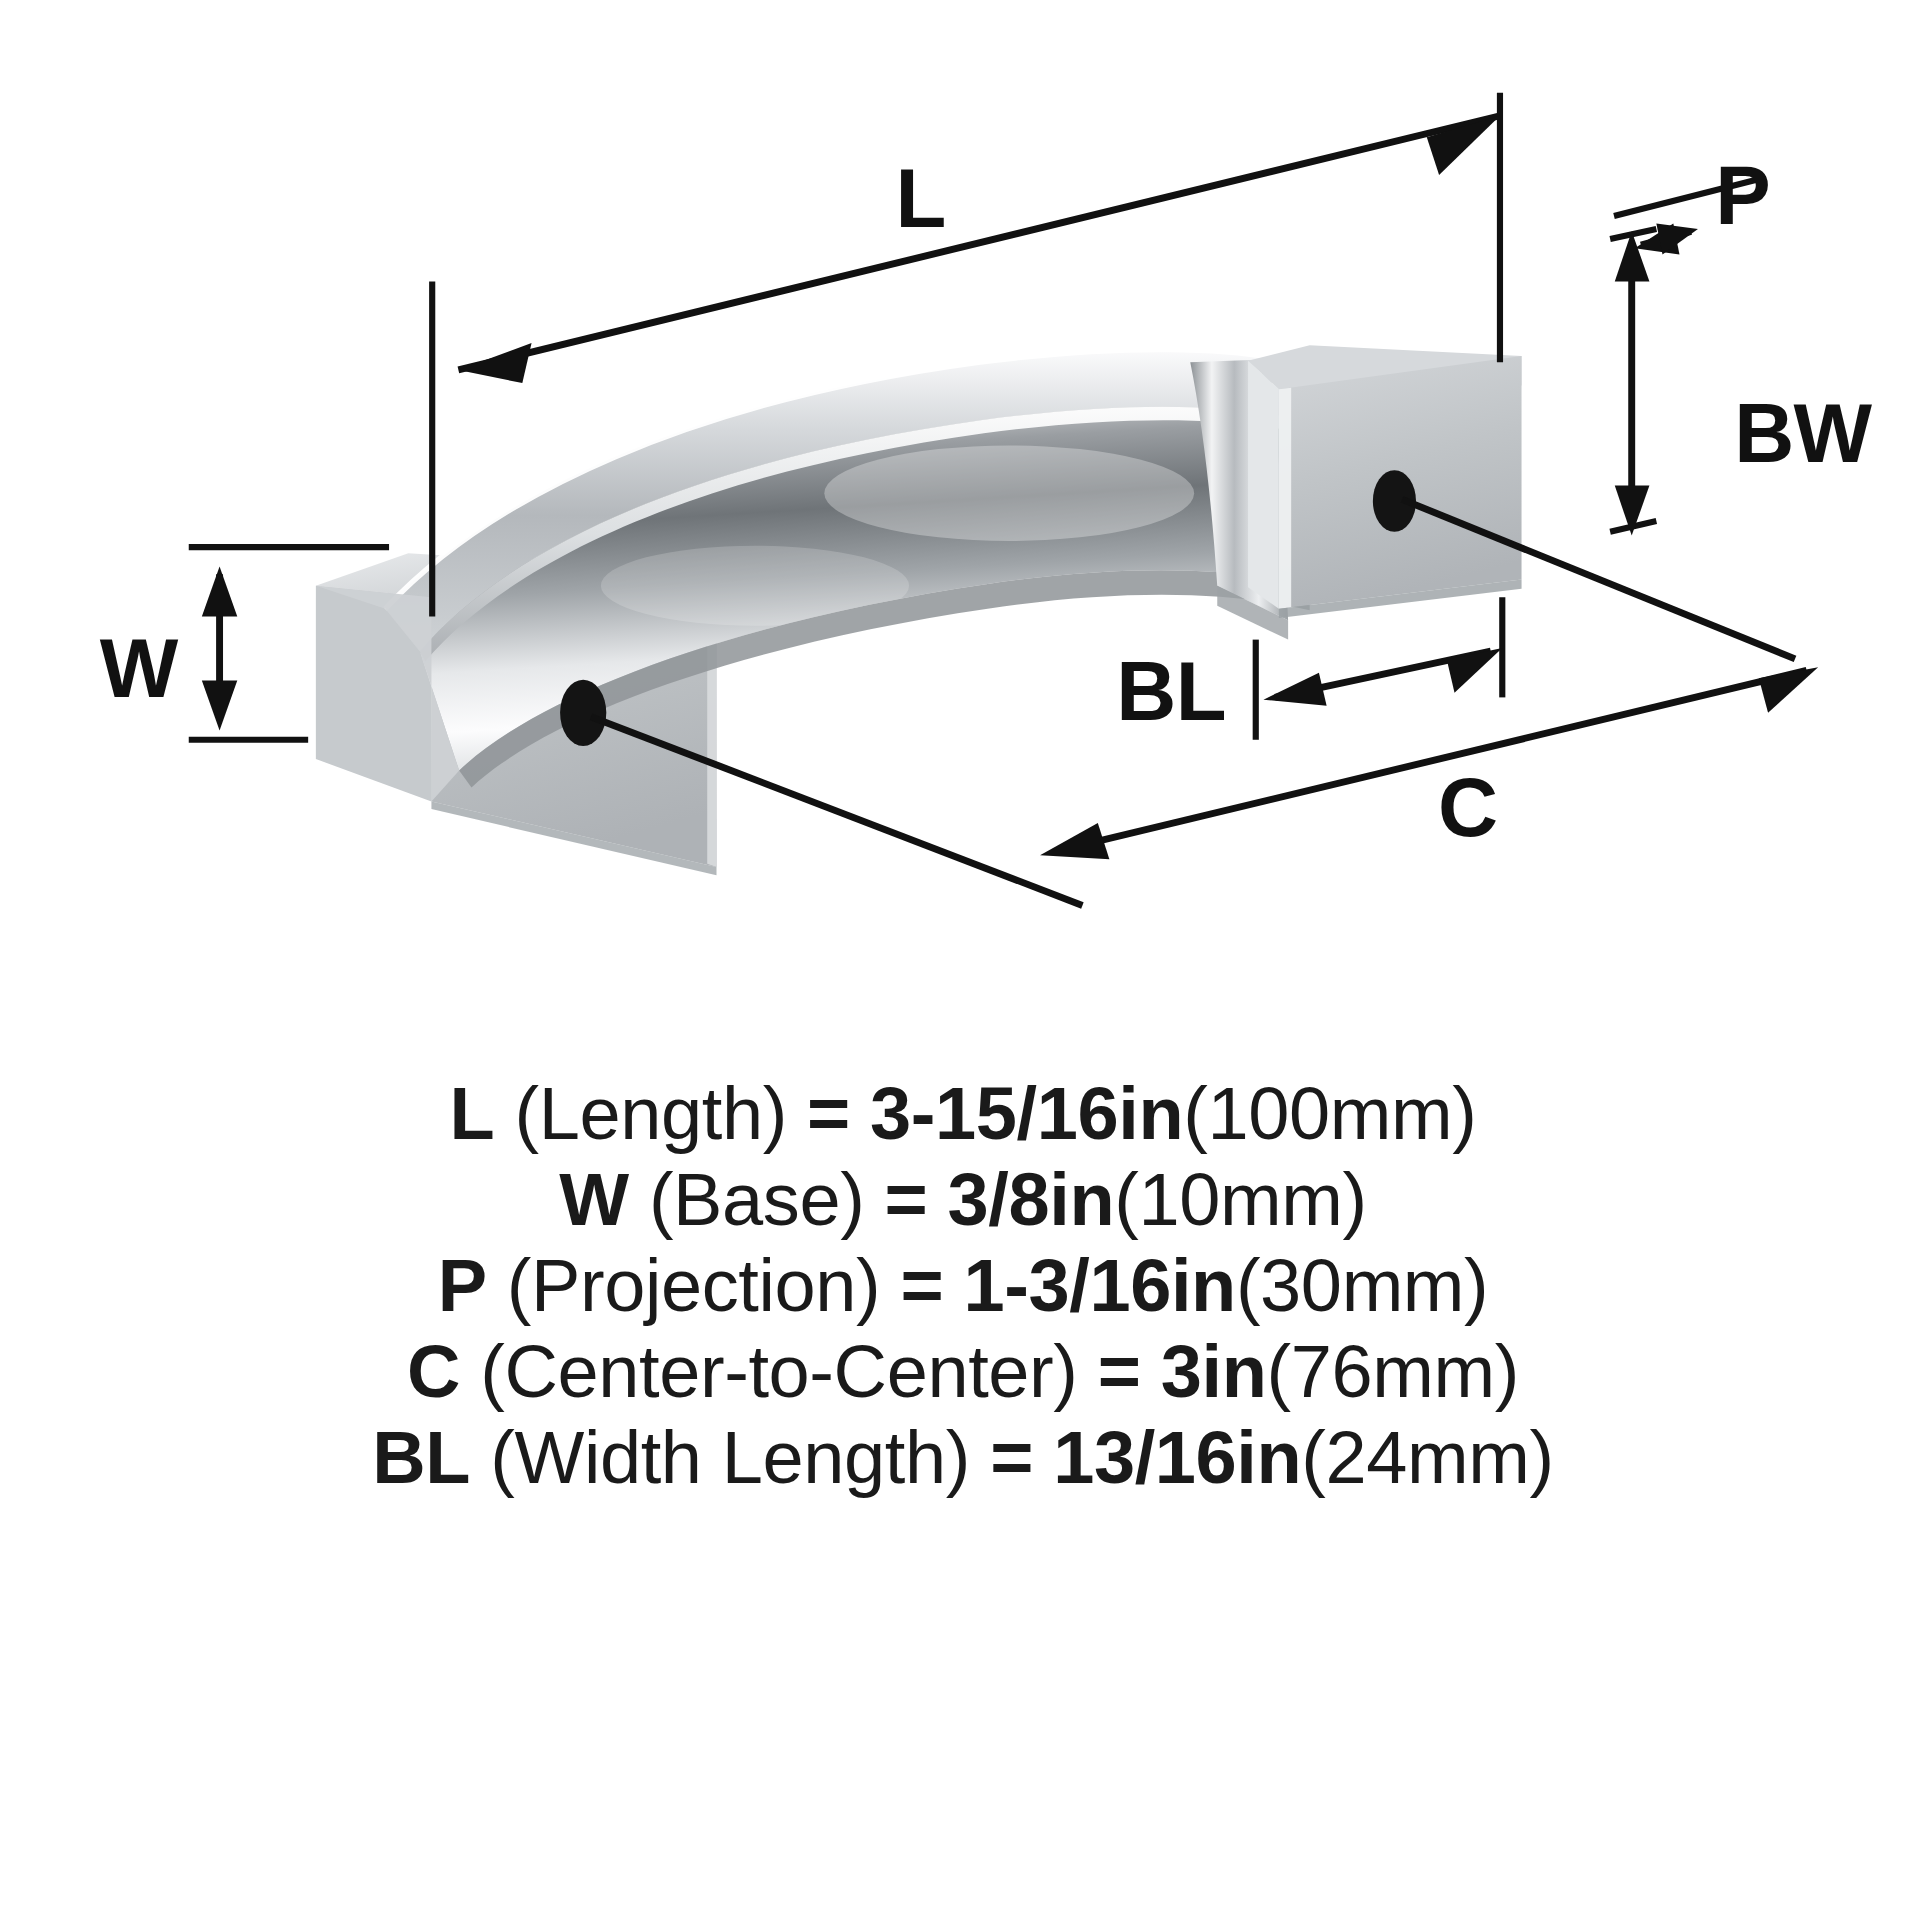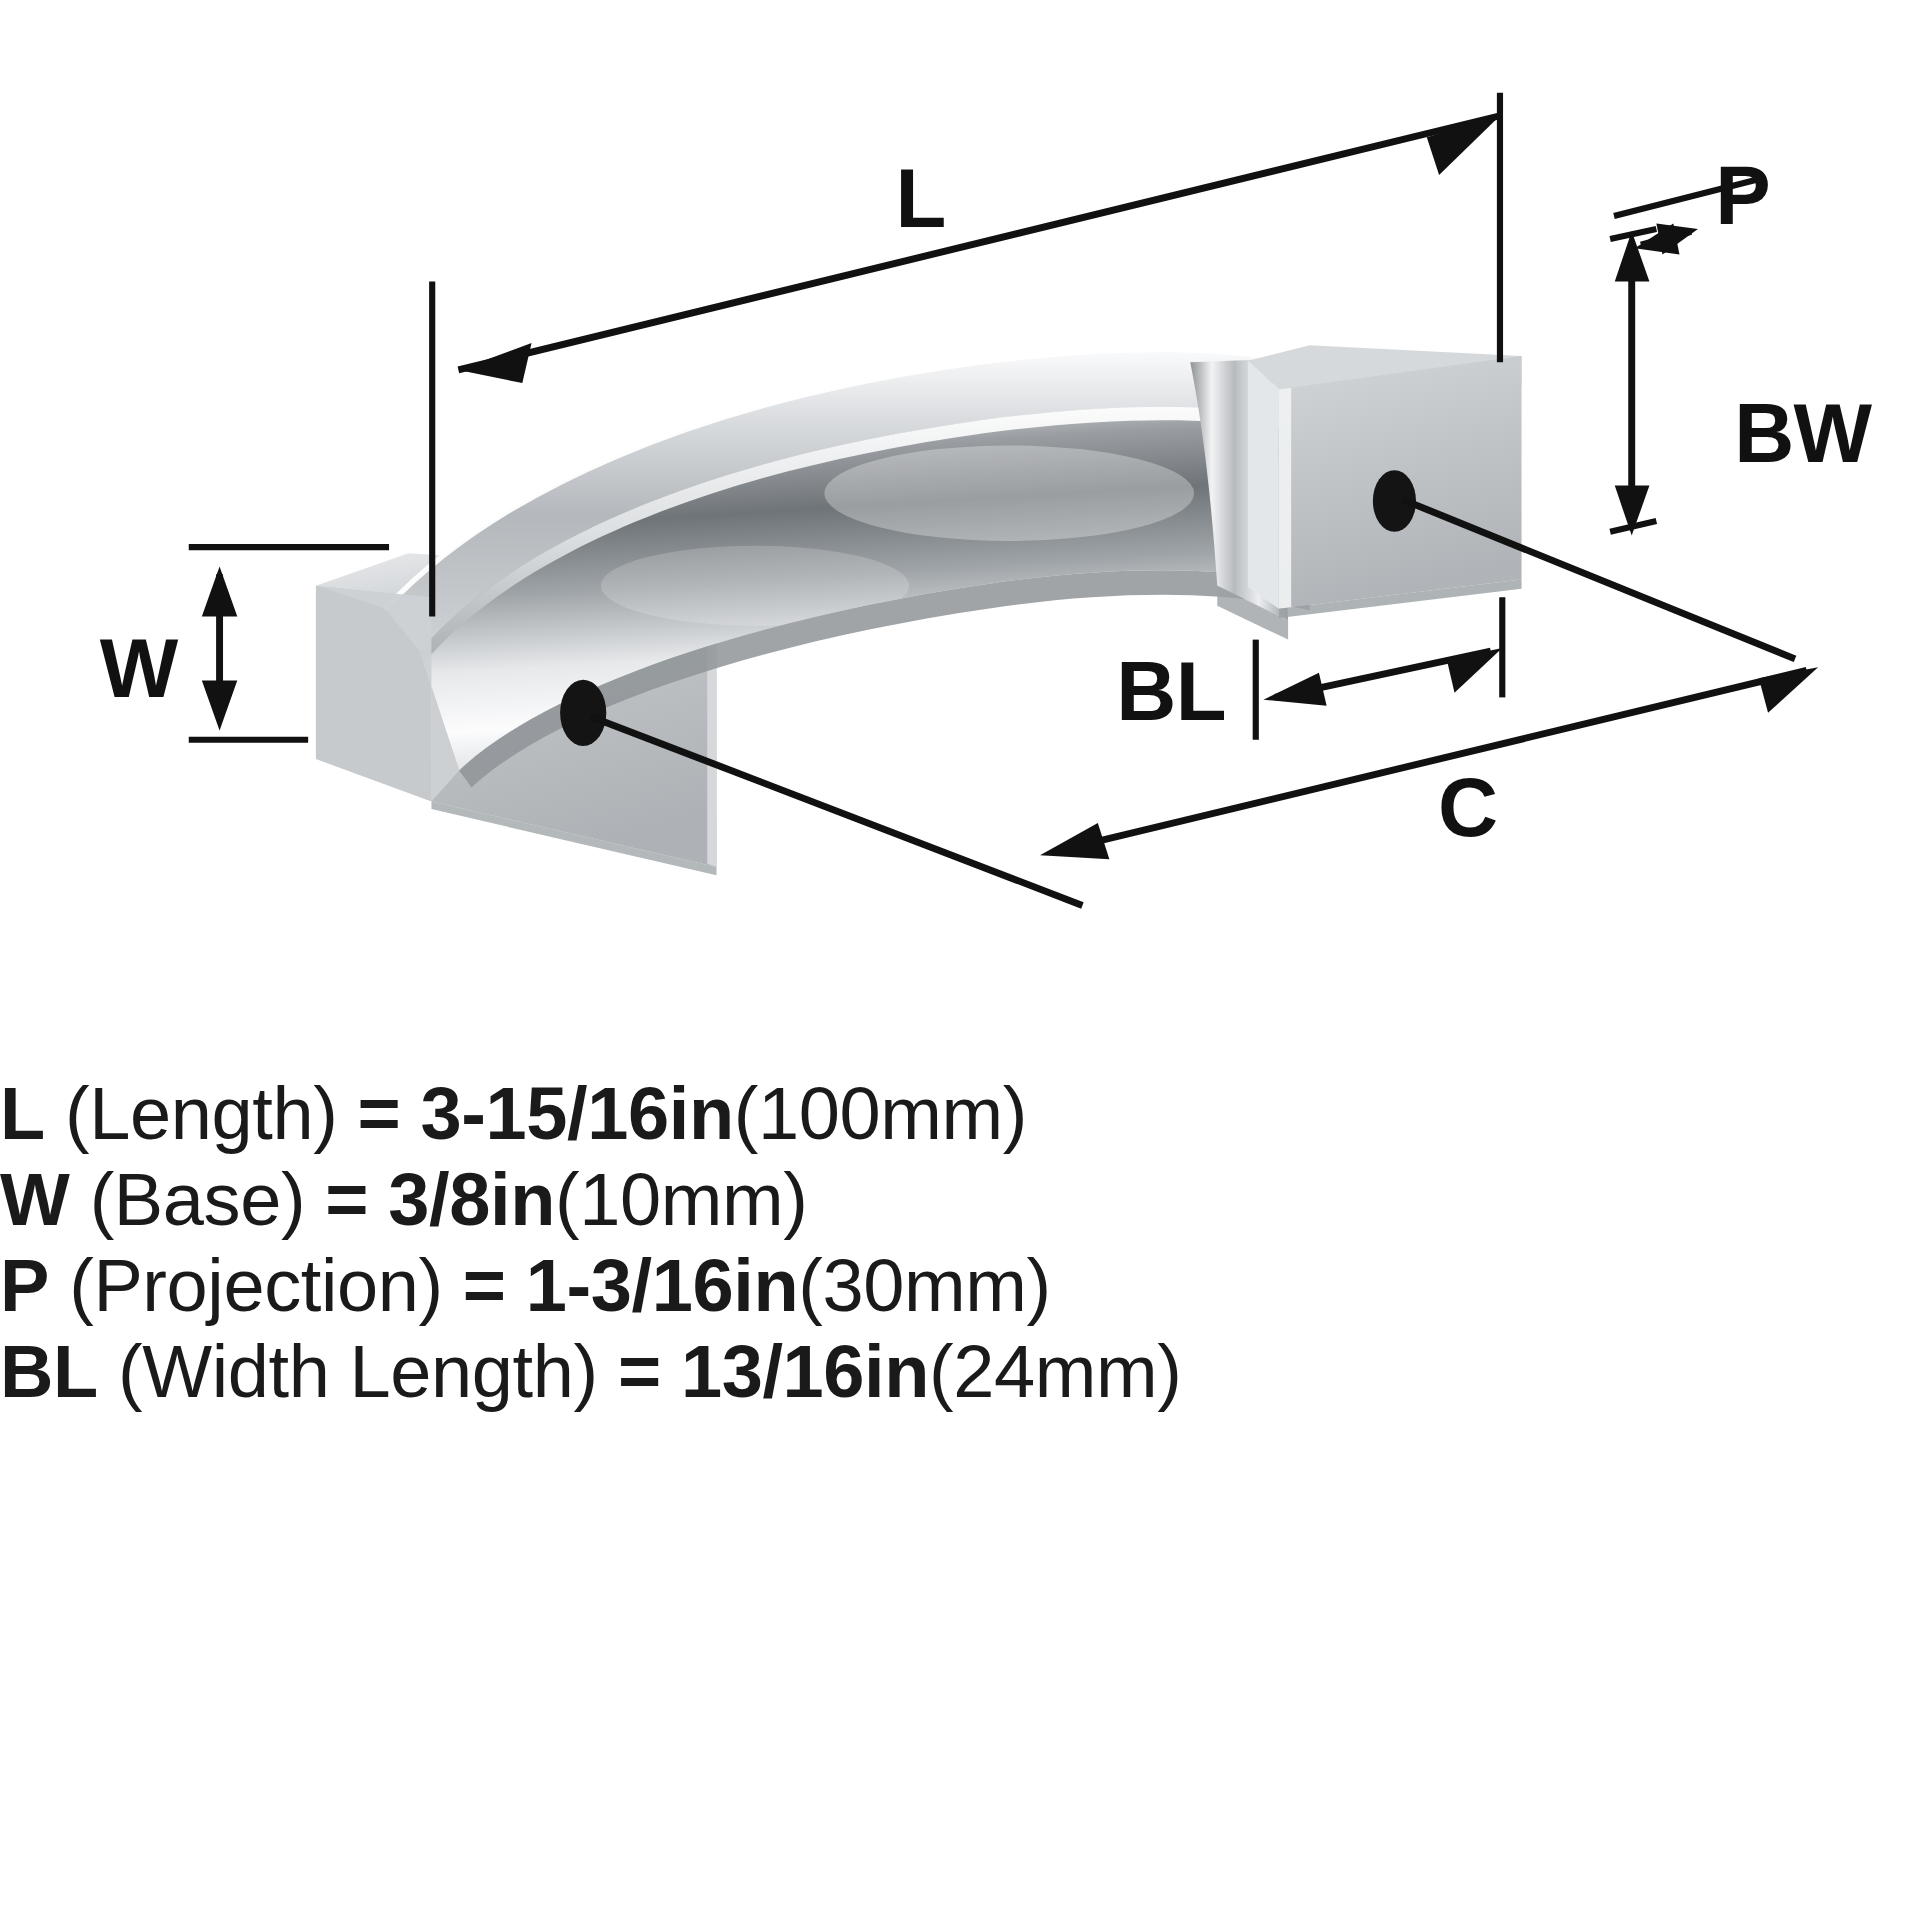--- a/index.html
+++ b/index.html
@@ -42,20 +42,21 @@
     font-size: 108px;
     letter-spacing: -1px;
   }
 
   
   #specs {
     position: absolute;
     left: 0;
     top: 1071px;
     width: 1926px;
+    text-align: center;
   }
   .spec-row {
     font-size: 74px;
     line-height: 86px;
     white-space: nowrap;
     color: #1a1a1a;
     letter-spacing: -0.4px;
   }
   .spec-sym {
     font-weight: 700;
@@ -288,20 +289,26 @@
       <span class="spec-imp">3/8in</span><span class="spec-met">(10mm)</span>
     </div>
 
     <div class="spec-row">
       <span class="spec-sym">P</span>
       <span class="spec-name">(Projection)</span>
       <span class="spec-eq">=</span>
       <span class="spec-imp">1-3/16in</span><span class="spec-met">(30mm)</span>
     </div>
 
+    <div class="spec-row">
+      <span class="spec-sym">C</span>
+      <span class="spec-name">(Center-to-Center)</span>
+      <span class="spec-eq">=</span>
+      <span class="spec-imp">3in</span><span class="spec-met">(76mm)</span>
+    </div>
 
     <div class="spec-row">
       <span class="spec-sym">BL</span>
       <span class="spec-name">(Width Length)</span>
       <span class="spec-eq">=</span>
       <span class="spec-imp">13/16in</span><span class="spec-met">(24mm)</span>
     </div>
 
 
   </div>

